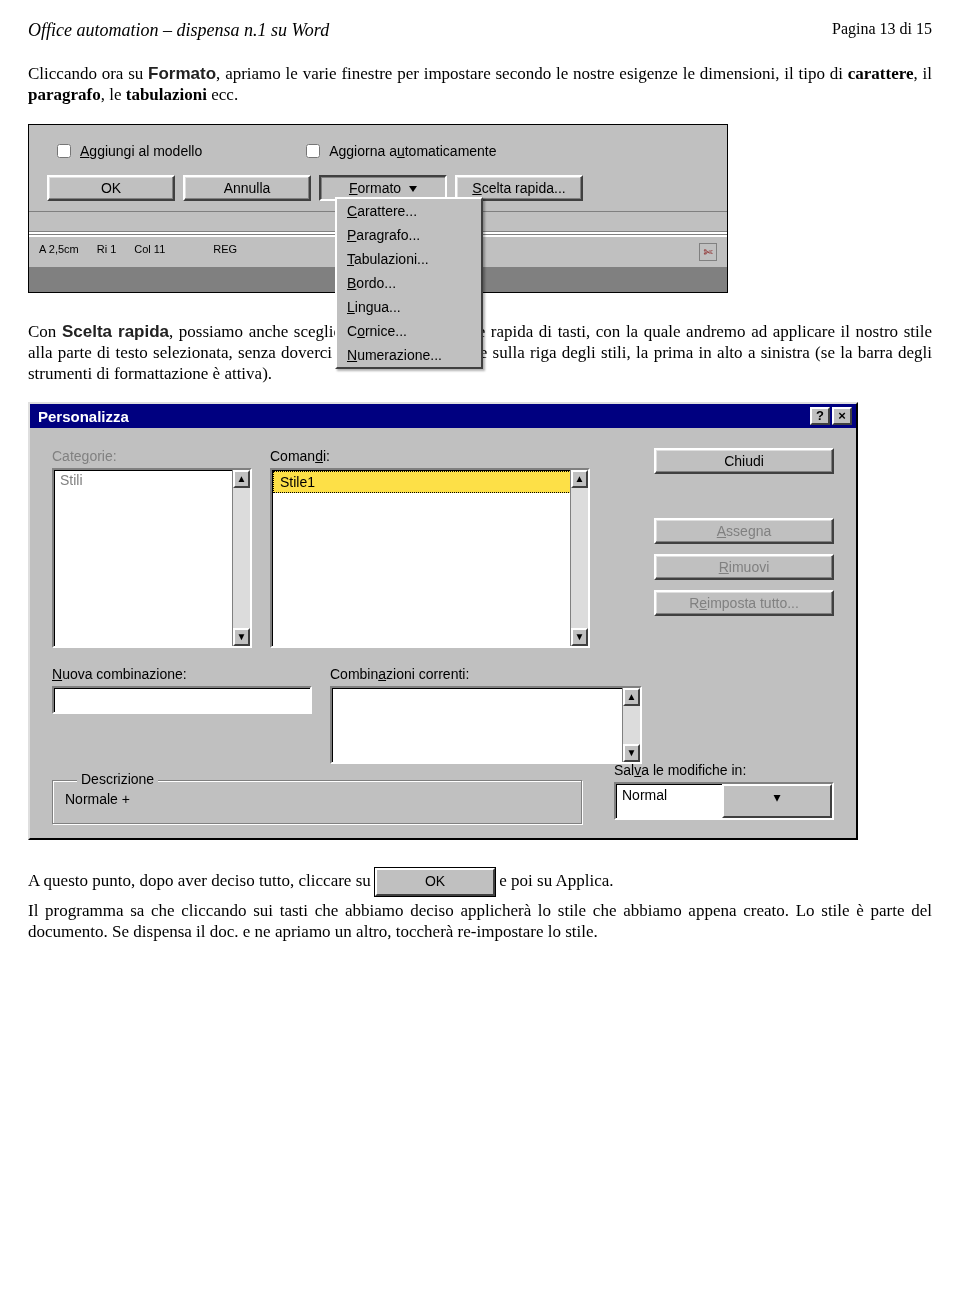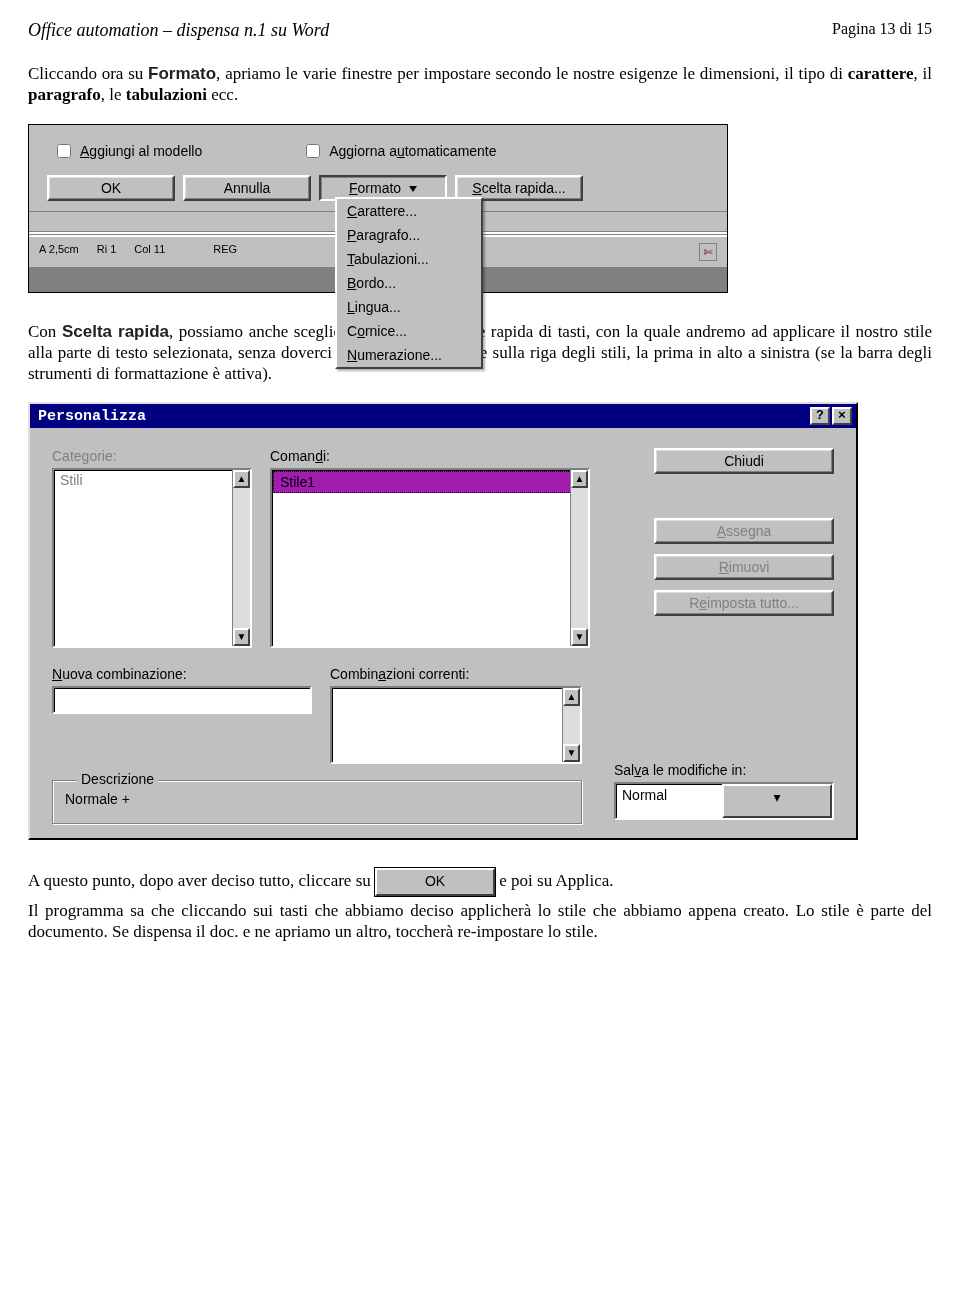--- a/index.html
+++ b/index.html
@@ -114,21 +114,20 @@
     background: #c0c0c0;
   }
   .titlebar {
     background: linear-gradient(#000080,#000080);
     color: #fff;
     display: flex;
     align-items: center;
     padding: 3px 4px 3px 8px;
     font-weight: bold;
     font-size: 15px;
-    font-family: Liberation Mono, monospace;
   }
   .titlebar .spacer { flex:1; }
   .tbtn {
     width: 20px; height: 18px;
     background: #c0c0c0;
     border: 2px solid;
     border-color: #fff #404040 #404040 #fff;
     margin-left: 2px;
     font-size: 13px; font-weight: bold;
     text-align: center; line-height: 14px;
@@ -139,21 +138,21 @@
   .lbl.dark { color:#000; }
   .listbox {
     background: #fff;
     border: 2px solid;
     border-color: #808080 #fff #fff #808080;
     box-shadow: inset 1px 1px 0 #000;
     position: relative;
     overflow: hidden;
   }
   .listbox .item { padding: 2px 6px; color: #808080; }
-  .listbox .item.sel { background: #a21caf; color:#000; border:1px dotted #000; margin:1px; }
+  .listbox .item.sel { background: #fde047; color:#000; border:1px dotted #000; margin:1px; }
   .scrollbar {
     position:absolute; right:0; top:0; bottom:0; width:18px;
     background:#dcdcdc;
     border-left:1px solid #808080;
   }
   .scrollbar .arrow {
     height:18px; background:#c0c0c0;
     border:2px solid; border-color:#fff #404040 #404040 #fff;
     font-size:10px; text-align:center; line-height:13px;
   }
@@ -302,21 +301,21 @@
       <span class="btn95 disabled"><span class="und">A</span>ssegna</span>
       <span class="btn95 disabled"><span class="und">R</span>imuovi</span>
       <span class="btn95 disabled">R<span class="und">e</span>imposta tutto...</span>
     </div>
 
     <div style="display:flex; gap:18px; margin-top:18px;">
       <div style="width:260px;">
         <span class="lbl dark"><span class="und">N</span>uova combinazione:</span>
         <div class="textbox"></div>
       </div>
-      <div style="width:252px;">
+      <div style="width:312px;">
         <span class="lbl dark">Combin<span class="und">a</span>zioni correnti:</span>
         <div class="listbox" style="height:78px;">
           <div class="scrollbar">
             <div class="arrow">▲</div>
             <div class="arrow bot">▼</div>
           </div>
         </div>
       </div>
     </div>
 

